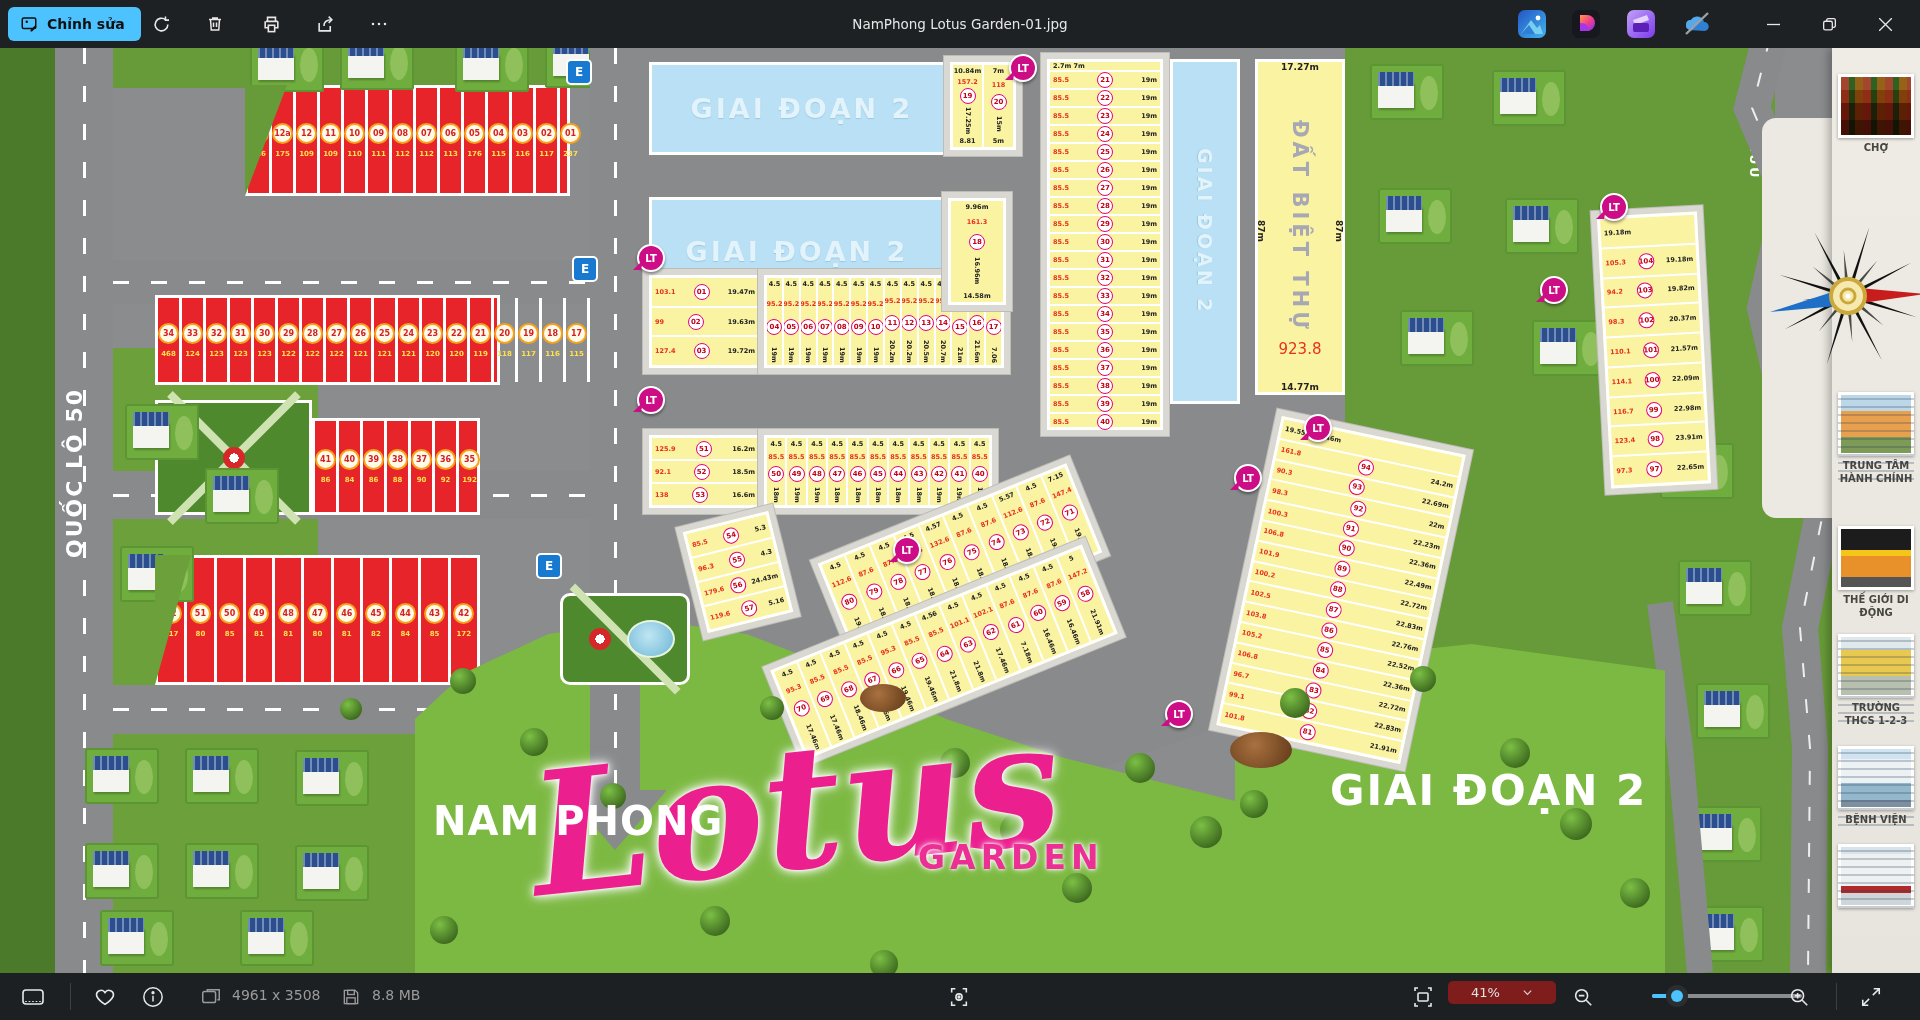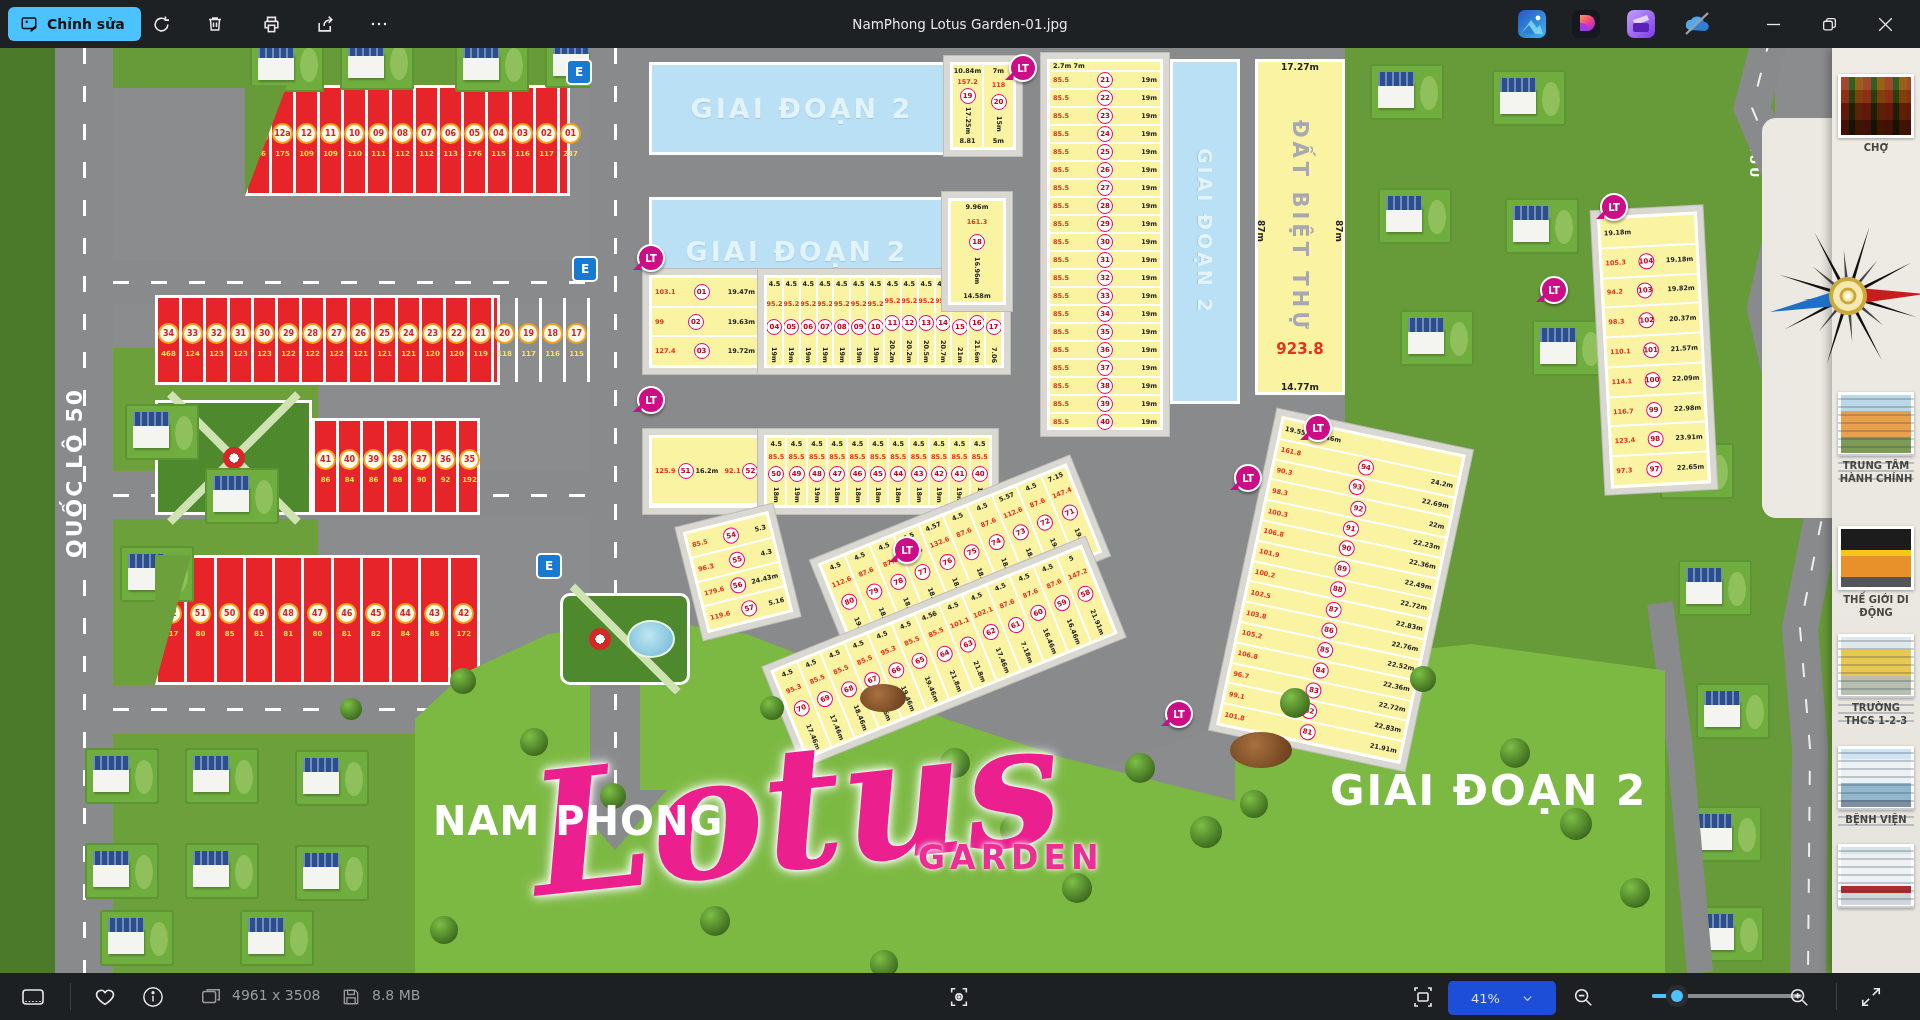--- a/index.html
+++ b/index.html
@@ -12,21 +12,21 @@
   svg{display:block}
   #editbtn{position:absolute;left:8px;top:7px;height:34px;padding:0 16px 0 12px;border-radius:6px;
     background:#4cc2ff;color:#111;display:flex;align-items:center;gap:9px;font-size:14px;font-weight:bold;cursor:pointer;}
   #title{position:absolute;left:760px;width:400px;text-align:center;color:#e6e6e6;font-size:13.5px;}
   .appic{position:absolute;top:10px;width:28px;height:28px;border-radius:7px;cursor:pointer;}
   .winbtn{position:absolute;top:0;width:46px;height:48px;}
   
   .sb-ic{position:absolute;top:9px;width:30px;height:30px;}
   .sbtext{position:absolute;top:14px;color:#9b9b9b;font-size:14px;}
   .vdiv{position:absolute;top:10px;width:1px;height:27px;background:#3c3f43;}
-  #zoompill{position:absolute;left:1448px;top:8px;width:108px;height:34px;border-radius:5px;background:#1d4ed8;
+  #zoompill{position:absolute;left:1448px;top:8px;width:108px;height:23px;border-radius:5px;background:#7f1d1d;
     color:#e2e2e2;font-size:13px;display:flex;align-items:center;justify-content:center;gap:22px;cursor:pointer;}
   #slider{position:absolute;left:1652px;top:21px;width:150px;height:4px;border-radius:2px;background:#8a8d90;}
   #slider .fill{position:absolute;left:0;top:0;height:4px;width:22px;background:#4cc2ff;border-radius:2px;}
   #slider .thumb{position:absolute;left:14px;top:-9px;width:22px;height:22px;border-radius:50%;background:#2b2e31;
     display:flex;align-items:center;justify-content:center;}
   #slider .thumb i{width:12px;height:12px;border-radius:50%;background:#4cc2ff;}
   
   #map{position:absolute;left:0;top:48px;width:1920px;height:925px;background:#8b8c8e;overflow:hidden;}
   .zone{position:absolute;}
   .road{position:absolute;background:#898a8c;}
@@ -83,21 +83,21 @@
   #logo1{position:absolute;left:433px;top:750px;color:#fff;font-size:40px;font-weight:800;letter-spacing:1px;z-index:9;}
   #logo2{position:absolute;left:530px;top:660px;color:#ec1f8f;font-size:170px;font-family:"DejaVu Serif",serif;
      font-style:italic;font-weight:bold;transform:rotate(-6deg);z-index:8;
      text-shadow:0 0 3px #fff,0 0 8px #fff,0 0 14px rgba(255,255,255,.9);}
   #logo3{position:absolute;left:918px;top:790px;color:#ec2f95;font-size:33px;font-weight:bold;letter-spacing:5px;z-index:9;
      text-shadow:0 0 3px #fff,0 0 7px #fff;}
   
   #bietthu{position:absolute;left:1255px;top:11px;width:90px;height:336px;background:#faf3a2;border:3px solid #fff;
      box-sizing:border-box;display:flex;flex-direction:column;align-items:center;justify-content:space-between;z-index:6;}
   #bietthu .vtx{writing-mode:vertical-rl;color:#a8a8b4;font-weight:800;font-size:21px;letter-spacing:4px;margin-top:40px;}
-  #bietthu .num{color:#e8301e;font-weight:bold;font-size:15px;margin-bottom:16px;}
+  #bietthu .num{color:#e8301e;font-weight:normal;font-size:15px;margin-bottom:16px;}
   .btdim{color:#222;font-size:9px;font-weight:bold;}
   
   #sidebar{position:absolute;left:1832px;top:0;width:88px;height:925px;background:linear-gradient(180deg,#efece6,#e7e4dd);
      box-shadow:-4px 0 8px rgba(0,0,0,.25);z-index:15;}
   .sitem{position:absolute;left:6px;width:76px;}
   .ph{width:76px;height:64px;border:3px solid #fff;box-sizing:border-box;box-shadow:0 1px 3px rgba(0,0,0,.35);}
   .cap{margin-top:4px;text-align:center;font-size:10px;font-weight:bold;color:#474740;line-height:1.25;}
   .ph-market{background:linear-gradient(180deg,#e0d2ac 0 22%,#c08a4e 22% 45%,#8a4526 45% 75%,#5d2c16 75%),
      repeating-linear-gradient(90deg,#b54 0 8px,#373 8px 14px,#a72 14px 22px);background-blend-mode:multiply;}
   .ph-admin{background:linear-gradient(180deg,#bcd8e8 0 28%,#e8a04f 28% 72%,#7d9a56 72%);}
@@ -694,21 +694,21 @@
           <span class="yc">16</span>
           <span class="ys">21.6m</span>
         </div>
         <div class="ycell">
           <span class="yd">4.5</span>
           <span class="ya">105.1</span>
           <span class="yc">17</span>
           <span class="ys">7.06</span>
         </div>
       </div>
-      <div class="ystrip ycol" style="left: 649px; top: 387px; width: 112px; height: 73px; z-index: 6; flex-direction: row;">
+      <div class="ystrip ycol" style="left: 649px; top: 387px; width: 112px; height: 73px; z-index: 6; flex-direction: column;">
         <div class="yrow">
           <span class="ya">125.9</span>
           <span class="yc">51</span>
           <span class="yd">16.2m</span>
         </div>
         <div class="yrow">
           <span class="ya">92.1</span>
           <span class="yc">52</span>
           <span class="yd">18.5m</span>
         </div>

